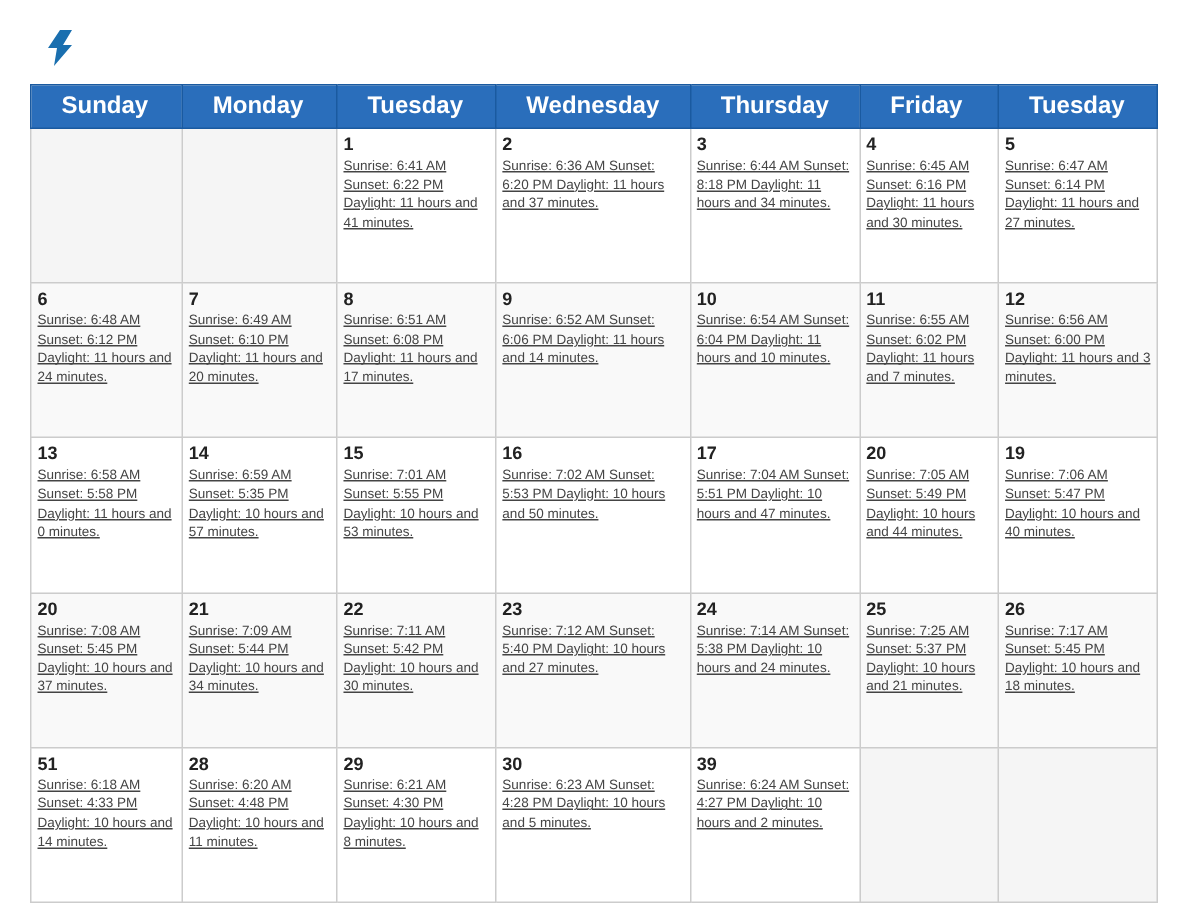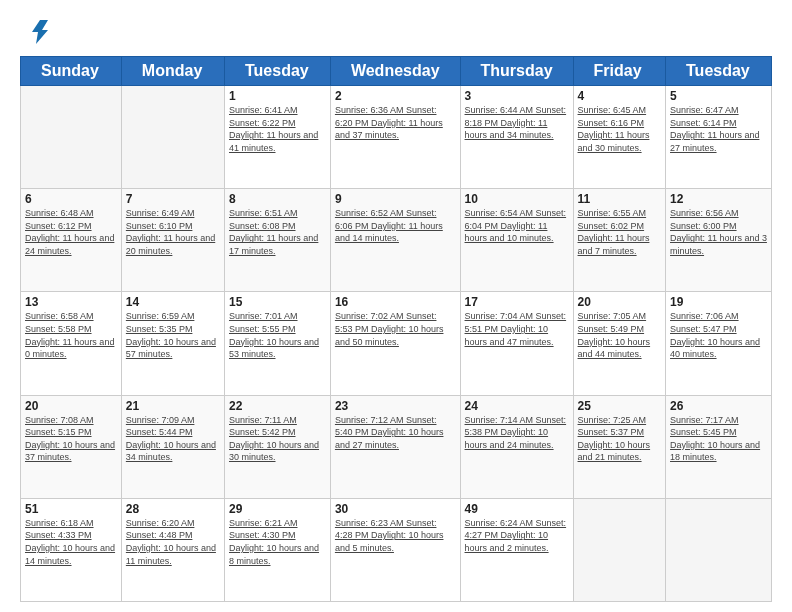--- a/index.html
+++ b/index.html
@@ -257,21 +257,21 @@
             <span class="day-number">19</span>
             <div class="day-info">Sunrise: 7:06 AM
 Sunset: 5:47 PM
 Daylight: 10 hours and 40 minutes.</div>
           </td>
         </tr>
         <tr>
           <td>
             <span class="day-number">20</span>
             <div class="day-info">Sunrise: 7:08 AM
-Sunset: 5:15 PM
+Sunset: 5:45 PM
 Daylight: 10 hours and 37 minutes.</div>
           </td>
           <td>
             <span class="day-number">21</span>
             <div class="day-info">Sunrise: 7:09 AM
 Sunset: 5:44 PM
 Daylight: 10 hours and 34 minutes.</div>
           </td>
           <td>
             <span class="day-number">22</span>
@@ -323,21 +323,21 @@
 Sunset: 4:30 PM
 Daylight: 10 hours and 8 minutes.</div>
           </td>
           <td>
             <span class="day-number">30</span>
             <div class="day-info">Sunrise: 6:23 AM
 Sunset: 4:28 PM
 Daylight: 10 hours and 5 minutes.</div>
           </td>
           <td>
-            <span class="day-number">49</span>
+            <span class="day-number">39</span>
             <div class="day-info">Sunrise: 6:24 AM
 Sunset: 4:27 PM
 Daylight: 10 hours and 2 minutes.</div>
           </td>
           <td class="empty-cell"></td>
           <td class="empty-cell"></td>
         </tr>
       </tbody>
   </table>
 </div>

